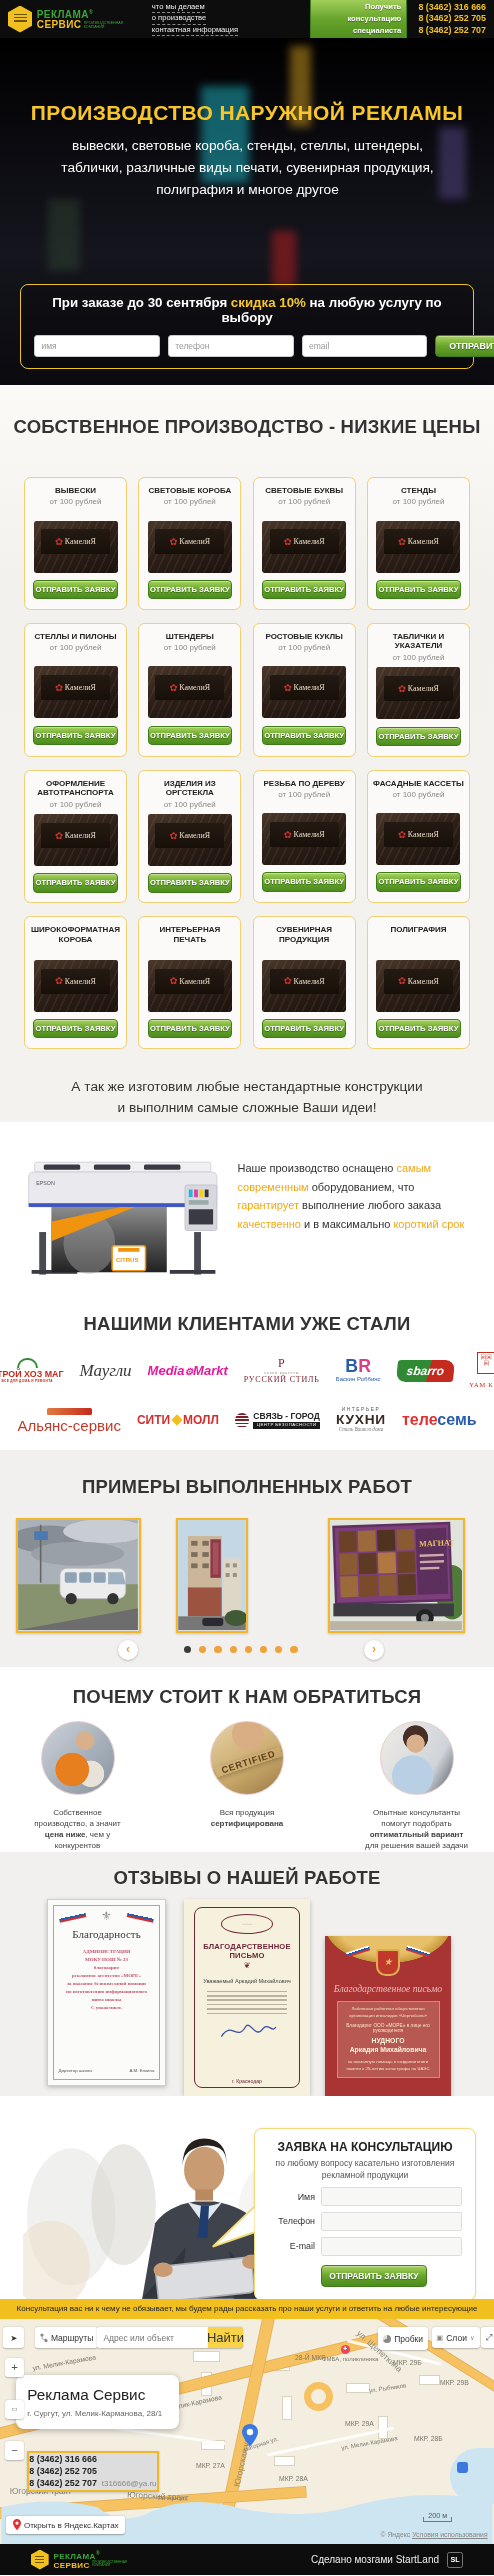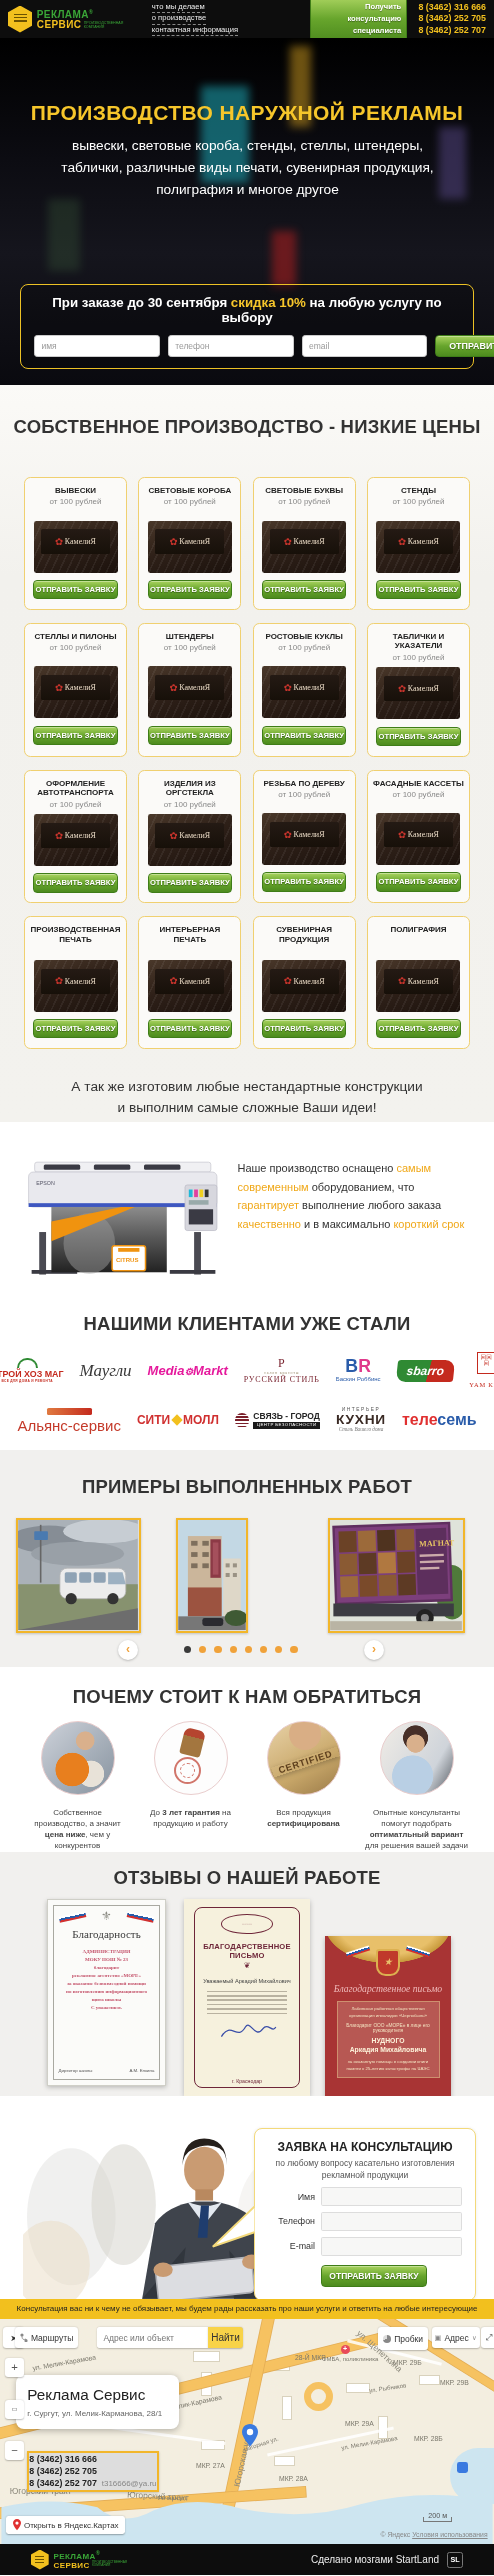--- a/index.html
+++ b/index.html
@@ -180,21 +180,21 @@
   .mapsec{height:225px;background:#f3eee0}
   .road{position:absolute;background:#f6c261;box-shadow:0 0 0 0.8px #e3ad55}
   .roadw{position:absolute;background:#fff;opacity:.85}
   .bld{position:absolute;background:#fff;border:0.8px solid #d9d2bd}
   .mlbl{position:absolute;font-size:6.8px;color:#7a776b;white-space:nowrap}
   .mlbl.big{font-size:8.5px;color:#8a877a}
   .water{position:absolute;left:0;bottom:0}
   .mbtn{position:absolute;background:#fff;border-radius:3.2px;box-shadow:0 0.8px 1.6px rgba(0,0,0,.25);font-size:8.5px;color:#333;display:flex;align-items:center;justify-content:center;gap:3.2px;cursor:pointer}
   .msearch{position:absolute;background:#fff;border-radius:3.2px 0 0 3.2px;box-shadow:0 0.8px 1.6px rgba(0,0,0,.25);display:flex;}
   .msearch input{border:none;width:100%;padding:0 6.4px;font-size:8.5px;height:100%;border-radius:3.2px;font-family:"Liberation Sans",sans-serif}
-  .mfind{position:absolute;background:#f8d348;border-radius:0 3.2px 3.2px 0;box-shadow:0 0.8px 1.6px rgba(0,0,0,.25);font-size:10px;color:#333;display:flex;align-items:center;justify-content:center;cursor:pointer}
+  .mfind{position:absolute;background:#f8d348;border-radius:0 3.2px 3.2px 0;box-shadow:0 0.8px 1.6px rgba(0,0,0,.25);font-size:13px;color:#333;display:flex;align-items:center;justify-content:center;cursor:pointer}
   .infocard{position:absolute;left:16px;top:56px;width:163px;background:#fff;border-radius:8px;box-shadow:0 1.6px 6.4px rgba(0,0,0,.25);padding:10.5px 11.3px;z-index:5}
   .infocard .t{font-size:15.3px;color:#222}
   .infocard .a{font-size:8px;color:#666;margin-top:5.6px}
   .infocard .ph{margin-top:8px}
   .infocard .ph b{display:block;font-size:8.9px;line-height:12px;color:#222}
   .infocard .em{font-size:8px;color:#888;margin-left:4.8px;font-weight:normal}
   .openym{position:absolute;left:6.4px;bottom:9.7px;height:18.5px;background:#fff;border-radius:2.4px;box-shadow:0 0.8px 1.6px rgba(0,0,0,.3);display:flex;align-items:center;padding:0 6.4px;font-size:8px;color:#333;gap:3.2px;cursor:pointer;z-index:6}
   .scale{position:absolute;right:42px;bottom:22.5px;font-size:7.2px;color:#555;border-bottom:0.8px solid #777;padding:0 4.8px 0.8px;z-index:6}
   .scale:before,.scale:after{content:"";position:absolute;bottom:0;width:0.8px;height:4px;background:#777}
   .scale:before{left:0}.scale:after{right:0}
@@ -417,21 +417,21 @@
         <div class="card-img">
           <div class="sign">
             <span class="fl">✿</span>
             <span class="nm">КамелиЯ</span>
           </div>
         </div>
         <button class="btn-green">ОТПРАВИТЬ ЗАЯВКУ</button>
       </div>
       <div class="pcard">
         <div class="pcard-head">
-          <div class="pcard-title">ПРОИЗВОДСТВЕННАЯ ПЕЧАТЬ</div>
+          <div class="pcard-title">ШИРОКОФОРМАТНАЯ КОРОБА</div>
 
         </div>
         <div class="card-img">
           <div class="sign">
             <span class="fl">✿</span>
             <span class="nm">КамелиЯ</span>
           </div>
         </div>
         <button class="btn-green">ОТПРАВИТЬ ЗАЯВКУ</button>
       </div>
@@ -635,29 +635,20 @@
 </section>
 
 <section class="why">
   <h2 class="sec-title">ПОЧЕМУ СТОИТ К НАМ ОБРАТИТЬСЯ</h2>
   <div class="why-row">
     <div class="why-item">
       <div class="circ c1"></div>
       <p class="why-cap"><span>Собственное производство, а значит </span><b>цена ниже</b><span>, чем у конкурентов</span></p>
     </div>
     <div class="why-item">
-      <div class="circ c2">
-          <i class="handle"></i>
-          <i class="ring">
-            <i></i>
-          </i>
-        </div>
-      <p class="why-cap"><span>До </span><b>3 лет гарантия</b><span> на продукцию и работу</span></p>
-    </div>
-    <div class="why-item">
       <div class="circ c3">
           <i class="fing"></i>
           <span class="cert">CERTIFIED</span>
         </div>
       <p class="why-cap"><span>Вся продукция </span><b>сертифицирована</b><span></span></p>
     </div>
     <div class="why-item">
       <div class="circ c4"></div>
       <p class="why-cap"><span>Опытные консультанты помогут подобрать </span><b>оптиматльный вариант</b><span> для решения вашей задачи</span></p>
     </div>
@@ -790,39 +781,39 @@
   <div class="roadw" style="left:81px;top:113px;width:145px;height:3.2px;transform:rotate(8deg)"></div>
   <div class="roadw" style="left:266px;top:121px;width:129px;height:3.2px;transform:rotate(-12deg)"></div>
   <div class="roadw" style="left:346px;top:32px;width:97px;height:3.2px;transform:rotate(14deg)"></div>
 
   <svg class="water" width="494" height="64" viewBox="0 0 614 80">
     <path d="M0 34 Q60 20 120 34 Q150 60 190 38 Q240 18 300 36 Q380 52 450 30 Q530 10 614 26 L614 80 L0 80 Z" fill="#cde5f0"></path>
   </svg>
   <div style="position:absolute;right:0;top:129px;width:44px;height:56px;background:#cde5f0;border-radius:32px 0 0 32px"></div>
 
   <div class="mbtn" style="left:3.2px;top:8px;width:21px;height:21px">➤</div>
-  <div class="mbtn" style="left:15px;top:8px;width:63px;height:21px">
+  <div class="mbtn" style="left:35px;top:8px;width:63px;height:21px">
       <svg width="8" height="9.7" viewBox="0 0 10 12">
         <circle cx="2.5" cy="2.5" r="2" fill="#888"></circle>
         <circle cx="7.5" cy="9.5" r="2" fill="#888"></circle>
         <path d="M2.5 4.5 Q2.5 9.5 7.5 7.5" fill="none" stroke="#888"></path>
       </svg>
       <span>Маршруты</span>
     </div>
   <div class="msearch" style="left:97px;top:8px;width:111px;height:21px">
       <input placeholder="Адрес или объект" style="">
     </div>
   <div class="mfind" style="left:208px;top:8px;width:35px;height:21px">Найти</div>
   <div class="mbtn" style="right:66px;top:8px;width:50px;height:23px">
       <span style="width:8px;height:8px;border-radius:50%;background:conic-gradient(#888 0 70%,#ddd 70%)"></span>
       <span>Пробки</span>
     </div>
   <div class="mbtn" style="right:14.5px;top:8px;width:48px;height:21px">
       <span style="font-size:7.2px;color:#888">▣</span>
-      <span>Адрес</span>
+      <span>Слои</span>
       <span style="font-size:6.4px;color:#888">∨</span>
     </div>
   <div class="mbtn" style="right:-3.2px;top:8px;width:16px;height:21px;border-radius:3.2px 0 0 3.2px">⤢</div>
   <div class="zbox" style="left:4.8px;top:39px">+</div>
   <div class="zbox" style="left:4.8px;top:81px;font-size:6.4px">▭</div>
   <div class="zbox" style="left:4.8px;top:122px">−</div>
 
   <div class="infocard">
     <div class="t">Реклама Сервис</div>
     <div class="a">г. Сургут, ул. Мелик-Карманова, 28/1</div>

